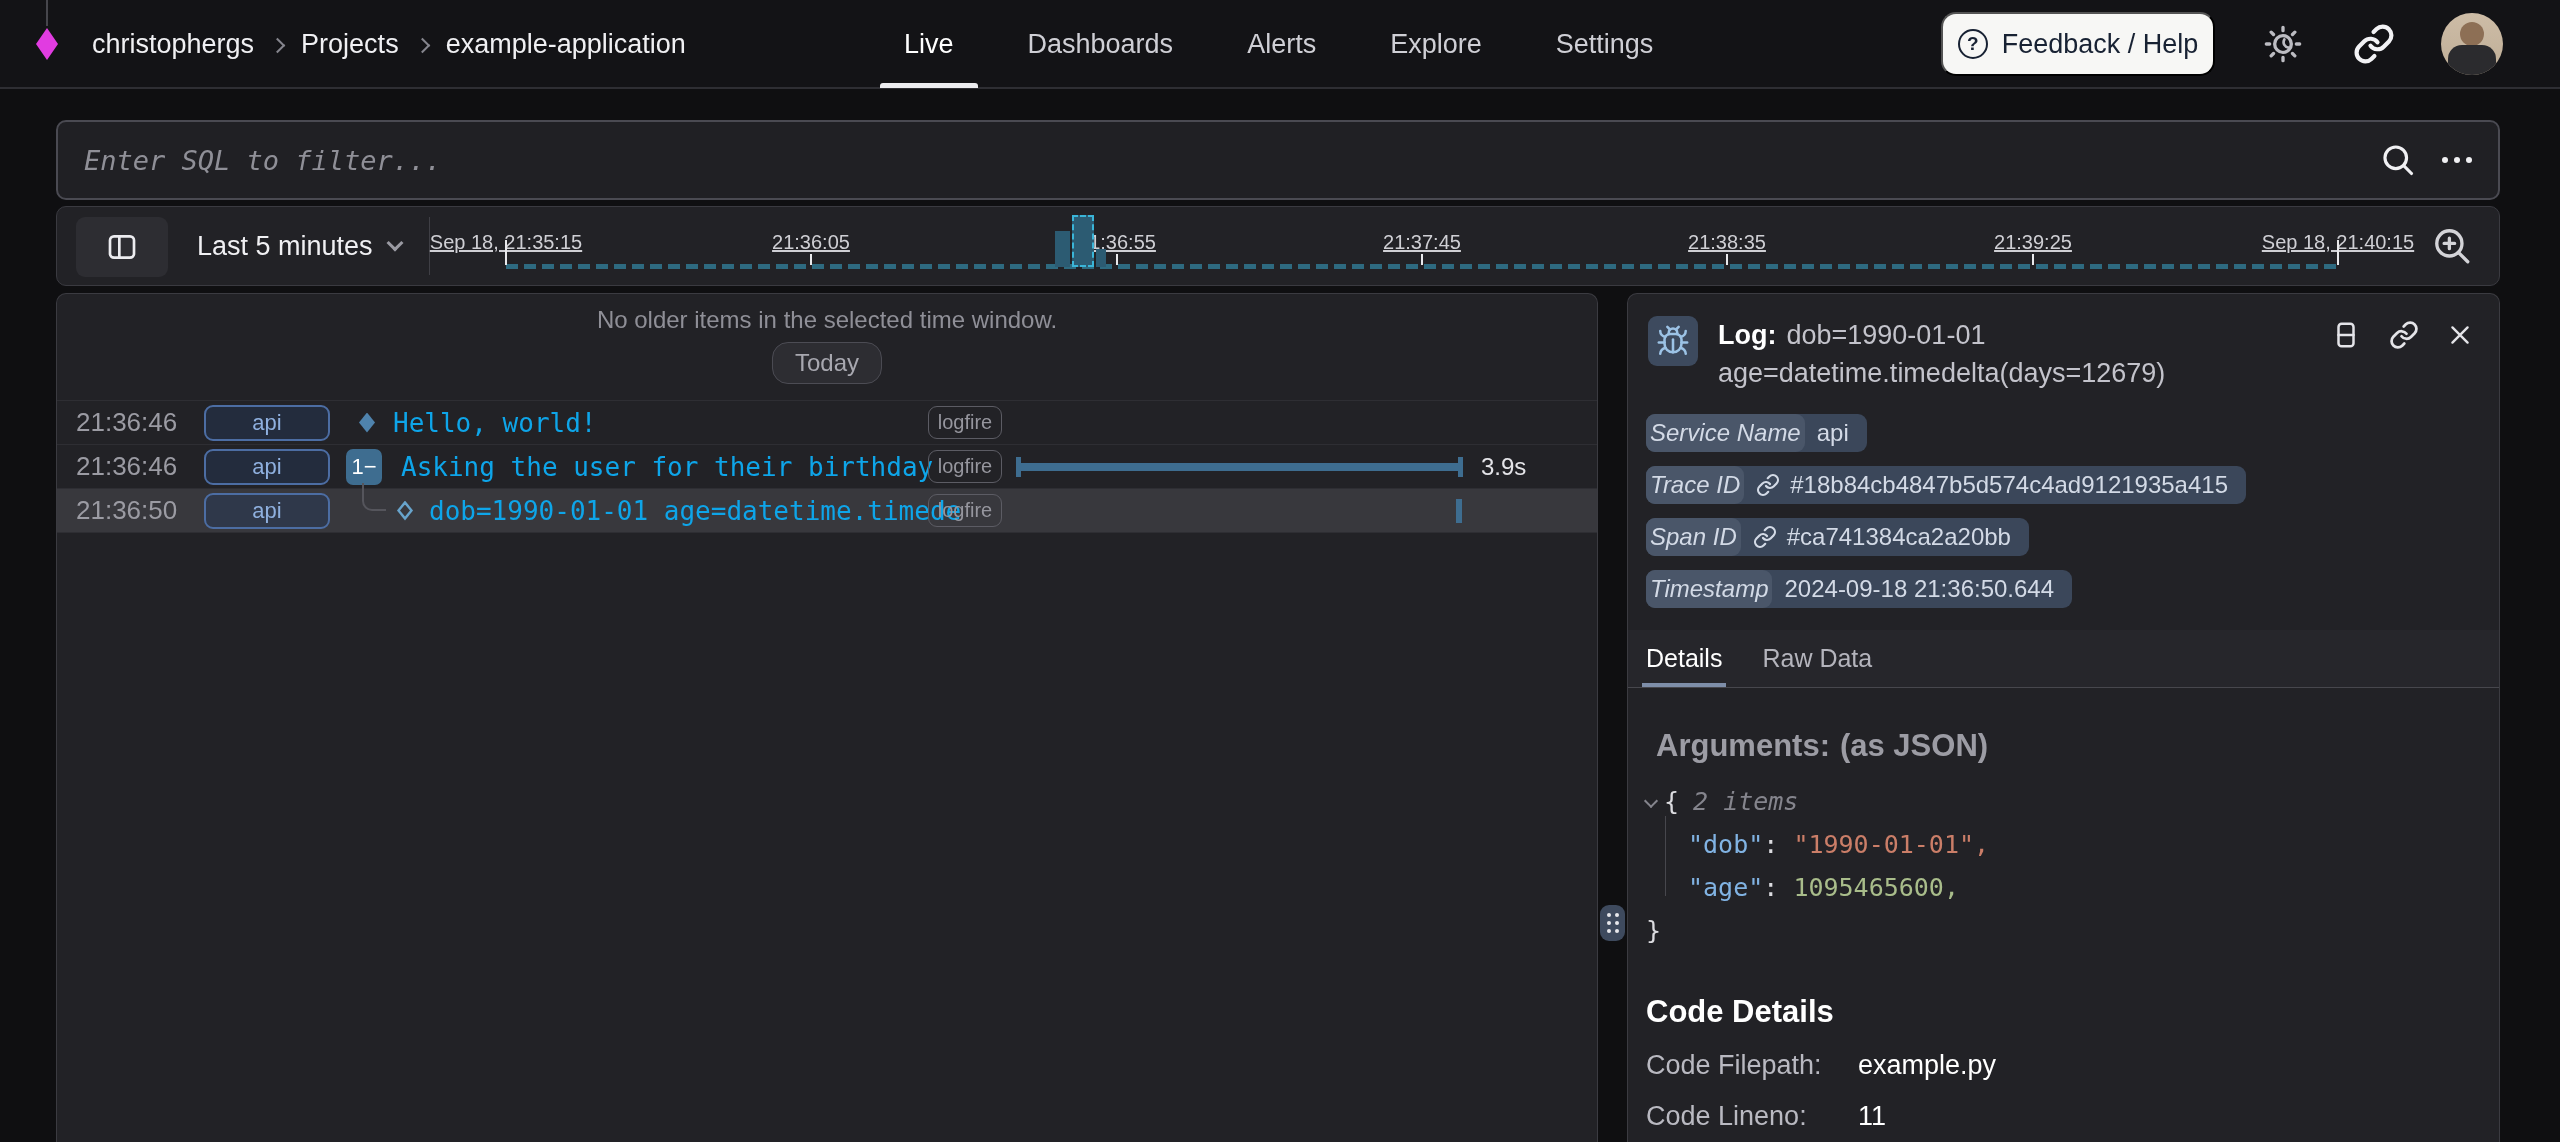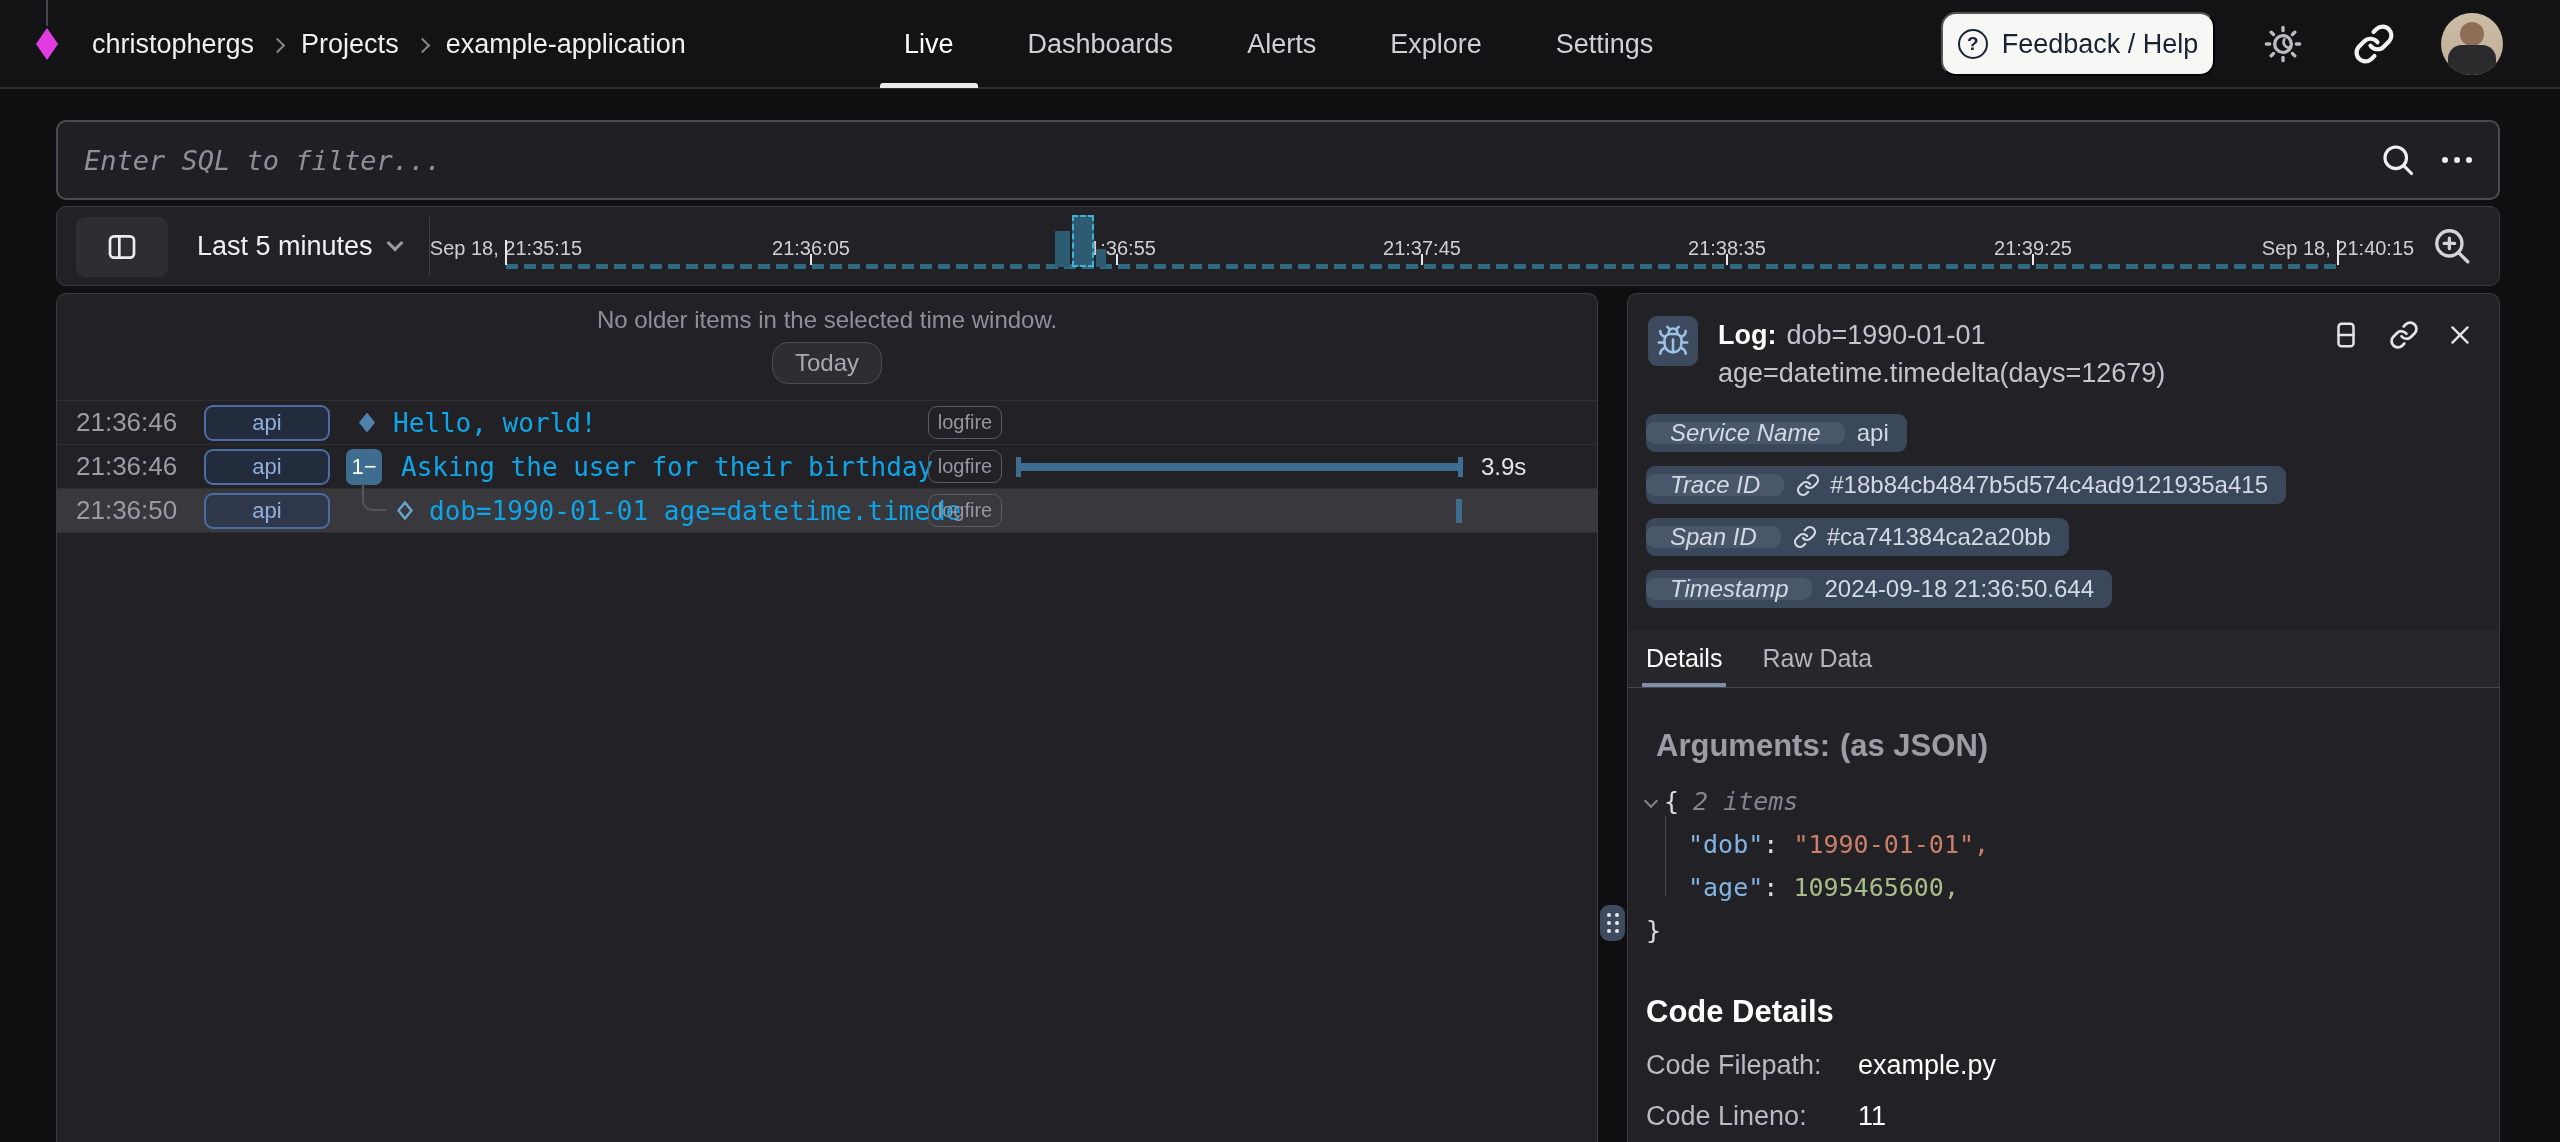--- a/index.html
+++ b/index.html
@@ -33,21 +33,21 @@
   .dots { display:flex; gap:6px; }
   .dots i { width:6px; height:6px; border-radius:50%; background:#f0f0f3; }
 
   
   .timebar { position:absolute; left:56px; top:206px; width:2444px; height:80px; background:#222226; border:1px solid #3a3a40; border-radius:10px; }
   .panel-toggle { position:absolute; left:19px; top:10px; width:92px; height:60px; background:#2d2d32; border-radius:9px; display:flex; align-items:center; justify-content:center; color:#ececf0; }
   .range-sel { position:absolute; left:140px; top:0; height:78px; display:flex; align-items:center; gap:16px; font-size:27px; color:#f0f0f3; }
   .chev { display:inline-block; width:12px; height:12px; border-left:3px solid #9a9aa2; border-bottom:3px solid #9a9aa2; transform:rotate(-45deg); margin-top:-6px; }
   .tl-divider { position:absolute; left:372px; top:10px; width:1px; height:58px; background:#3f3f45; }
   .tl-base { position:absolute; left:449px; top:57px; width:1832px; height:5px; background:repeating-linear-gradient(90deg,#2e6a80 0 12px,transparent 12px 18px); }
-  .tick-label { position:absolute; top:30px; transform:translateX(-50%); font-size:20px; color:#cfcfd4; white-space:nowrap; }
+  .tick-label { position:absolute; top:24px; transform:translateX(-50%); font-size:20px; color:#cfcfd4; white-space:nowrap;text-decoration:underline; }
   .tmark { position:absolute; top:47px; width:2px; height:11px; background:#e9e9ec; transform:translateX(-50%); }
   .tmark.big { top:33px; height:25px; }
   .hbar { position:absolute; background:#2c5b72; }
   .hbar.sel { border:2px dashed #3ab5d8; background:#2c5b72; }
   .zoom-btn { position:absolute; right:26px; top:18px; width:42px; height:42px; color:#d4d4d8; }
 
   
   .panel { position:absolute; top:293px; background:#222226; border:1px solid #3b3b41; border-radius:10px 10px 0 0; border-bottom:none; }
   .left-panel { left:56px; width:1542px; height:849px; }
   .right-panel { left:1627px; width:873px; height:849px; }
@@ -86,21 +86,21 @@
   .drag-handle i { width:4px; height:4px; border-radius:50%; background:#e8e8ec; }
 
   
   .det-head { position:relative; padding:22px 24px 0 24px; }
   .bug-tile { position:absolute; left:20px; top:22px; width:50px; height:50px; background:#3d4a5e; border-radius:9px; display:flex; align-items:center; justify-content:center; color:#9cc3e6; }
   .det-title { margin-left:66px; margin-right:150px; font-size:27px; line-height:38px; color:#c3c3cb; }
   .det-title b { color:#ffffff; margin-right:10px; }
   .det-icons { position:absolute; right:26px; top:26px; display:flex; gap:28px; color:#e4e4e8; align-items:center; }
   .attrs { padding:22px 0 0 18px; }
   .pill { display:flex; align-items:center; width:max-content; height:38px; background:#3b475a; border-radius:9px; margin-bottom:14px; font-size:24px; color:#d3dae6; }
-  .pill .plabel { height:22px; display:flex; align-items:center; padding:0 24px; background:#4a5669; border-radius:9px; font-style:italic; }
+  .pill .plabel { height:38px; display:flex; align-items:center; padding:0 4px; background:#4a5669; border-radius:9px; font-style:italic; }
   .pill .pval { padding:0 18px 0 12px; display:flex; align-items:center; gap:10px; }
   .tabbar { margin-top:22px; background:#26262b; border-bottom:1px solid #47474d; display:flex; gap:40px; padding:14px 0 0 18px; font-size:25px; }
   .dtab { padding-bottom:14px; color:#b4b4bc; position:relative; cursor:pointer; }
   .dtab.active { color:#ffffff; }
   .dtab.active::after { content:""; position:absolute; left:-4px; right:-4px; bottom:0; height:4px; background:#7e8ea9; }
   .args-head { padding:40px 0 0 18px; font-size:31px; font-weight:bold; color:#ffffff; }
   .args-head span { color:#9c9ca4; margin-left:10px; }
   .json { padding:16px 0 0 18px; font-family:"DejaVu Sans Mono", monospace; font-size:25px; line-height:43px; color:#dcdce0; position:relative; }
   .json .caret { width:10px; height:10px; border-left:2.5px solid #85858d; border-bottom:2.5px solid #85858d; transform:rotate(-45deg); display:inline-block; margin-right:8px; vertical-align:4px; }
   .json .note { color:#85858d; font-style:italic; margin-left:14px; }

